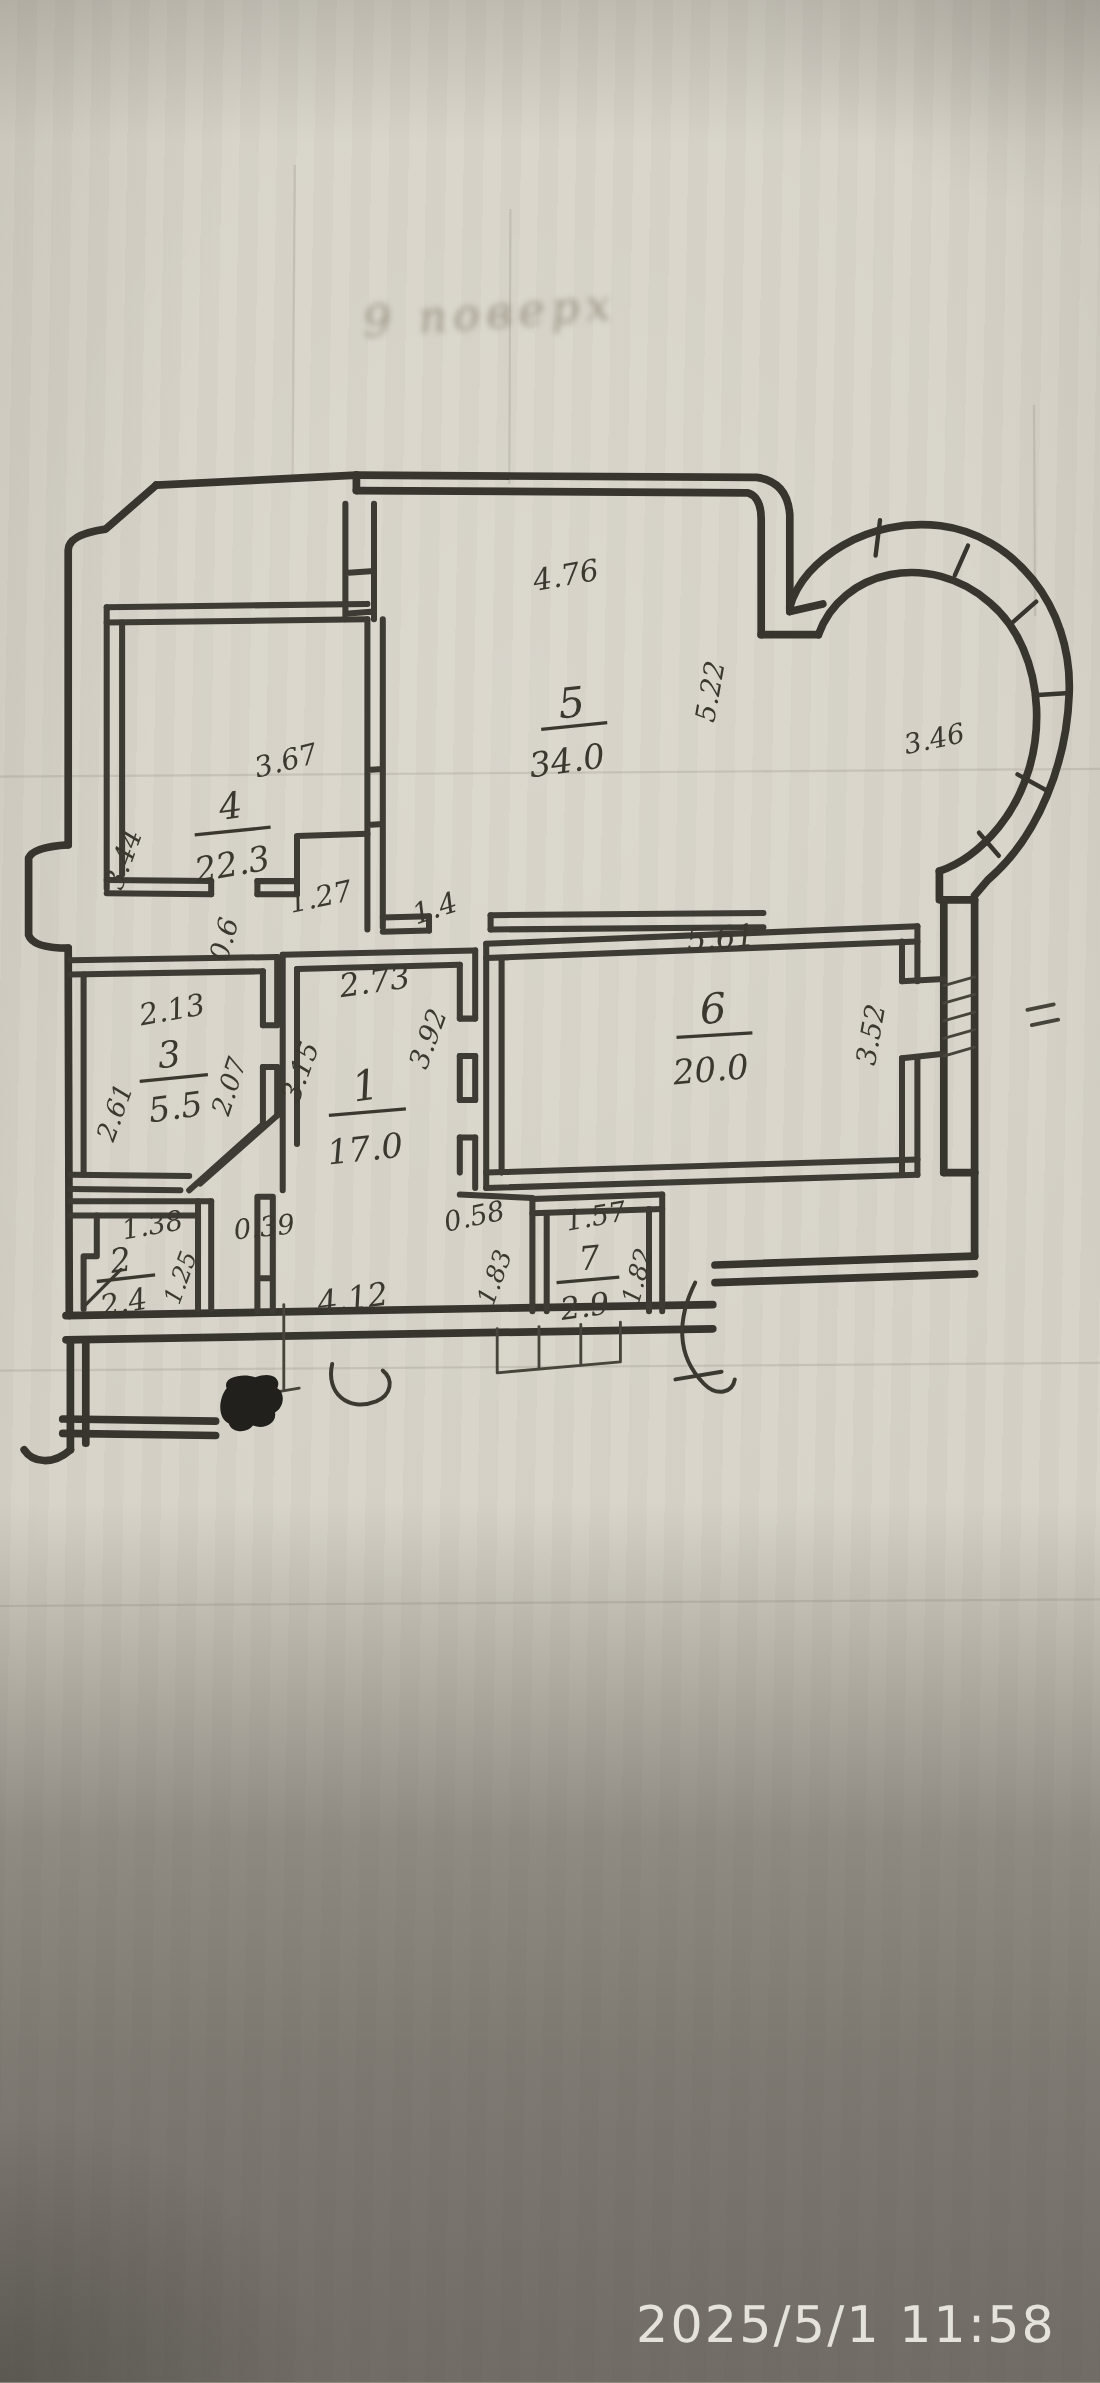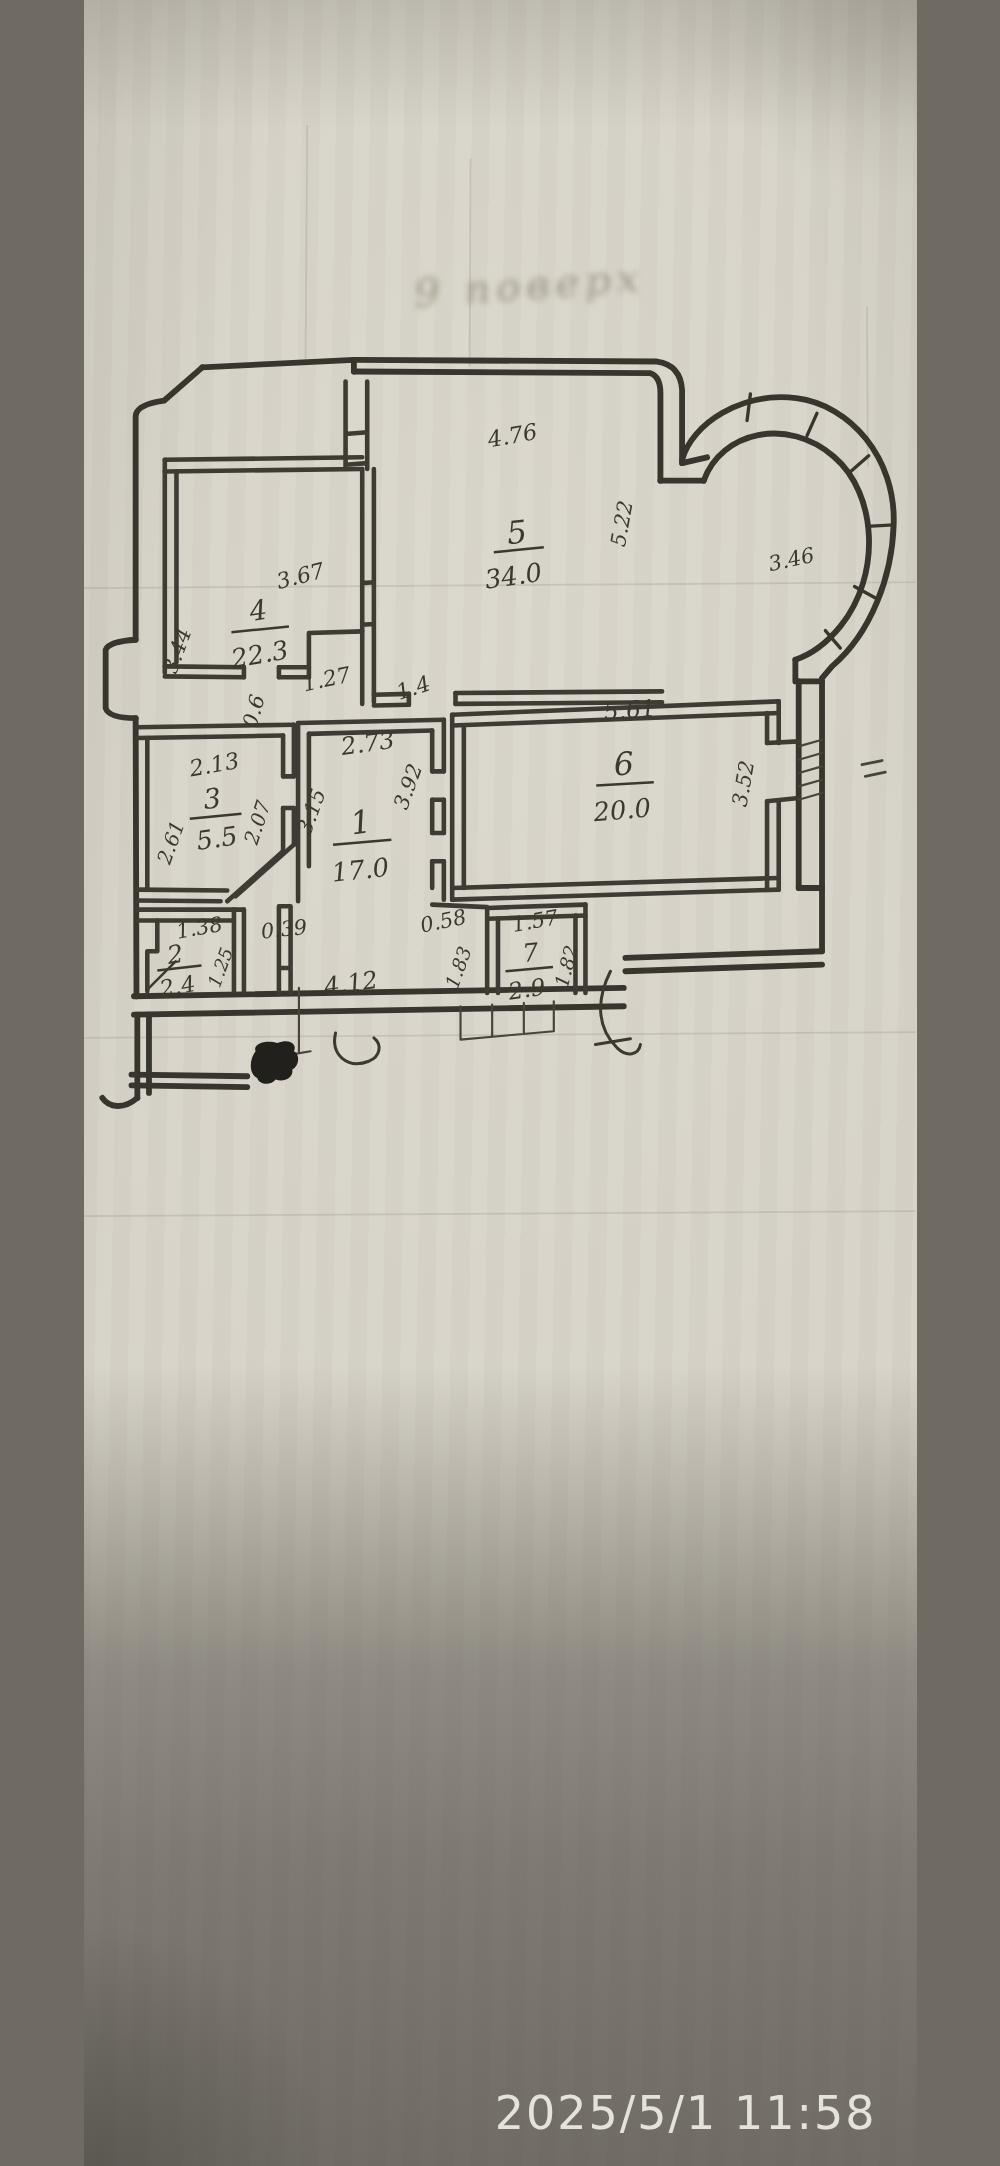--- a/index.html
+++ b/index.html
@@ -1,17 +1,17 @@
 <!DOCTYPE html>
 <html><head>
 <meta charset="utf-8">
 <style>
   html,body{margin:0;padding:0;background:#6f6b63;}
   .photo{
-    position:relative;width:833px;height:2166px;margin:0 auto;overflow:hidden;
+    position:relative;width:1000px;height:2166px;margin:0 auto;overflow:hidden;
     background:#d7d3c8;
     font-family:"DejaVu Serif", serif;
   }
   .photo::before{
     content:"";position:absolute;inset:0;z-index:1;pointer-events:none;
     background:
       radial-gradient(90% 60% at 48% 30%, rgba(255,255,255,.10), rgba(0,0,0,0) 70%),
       linear-gradient(98deg, rgba(84,80,72,.10), rgba(0,0,0,0) 18%),
       linear-gradient(262deg, rgba(84,80,72,.08), rgba(0,0,0,0) 14%),
       linear-gradient(180deg, rgba(96,92,84,.22) 0%, rgba(0,0,0,0) 6%),

